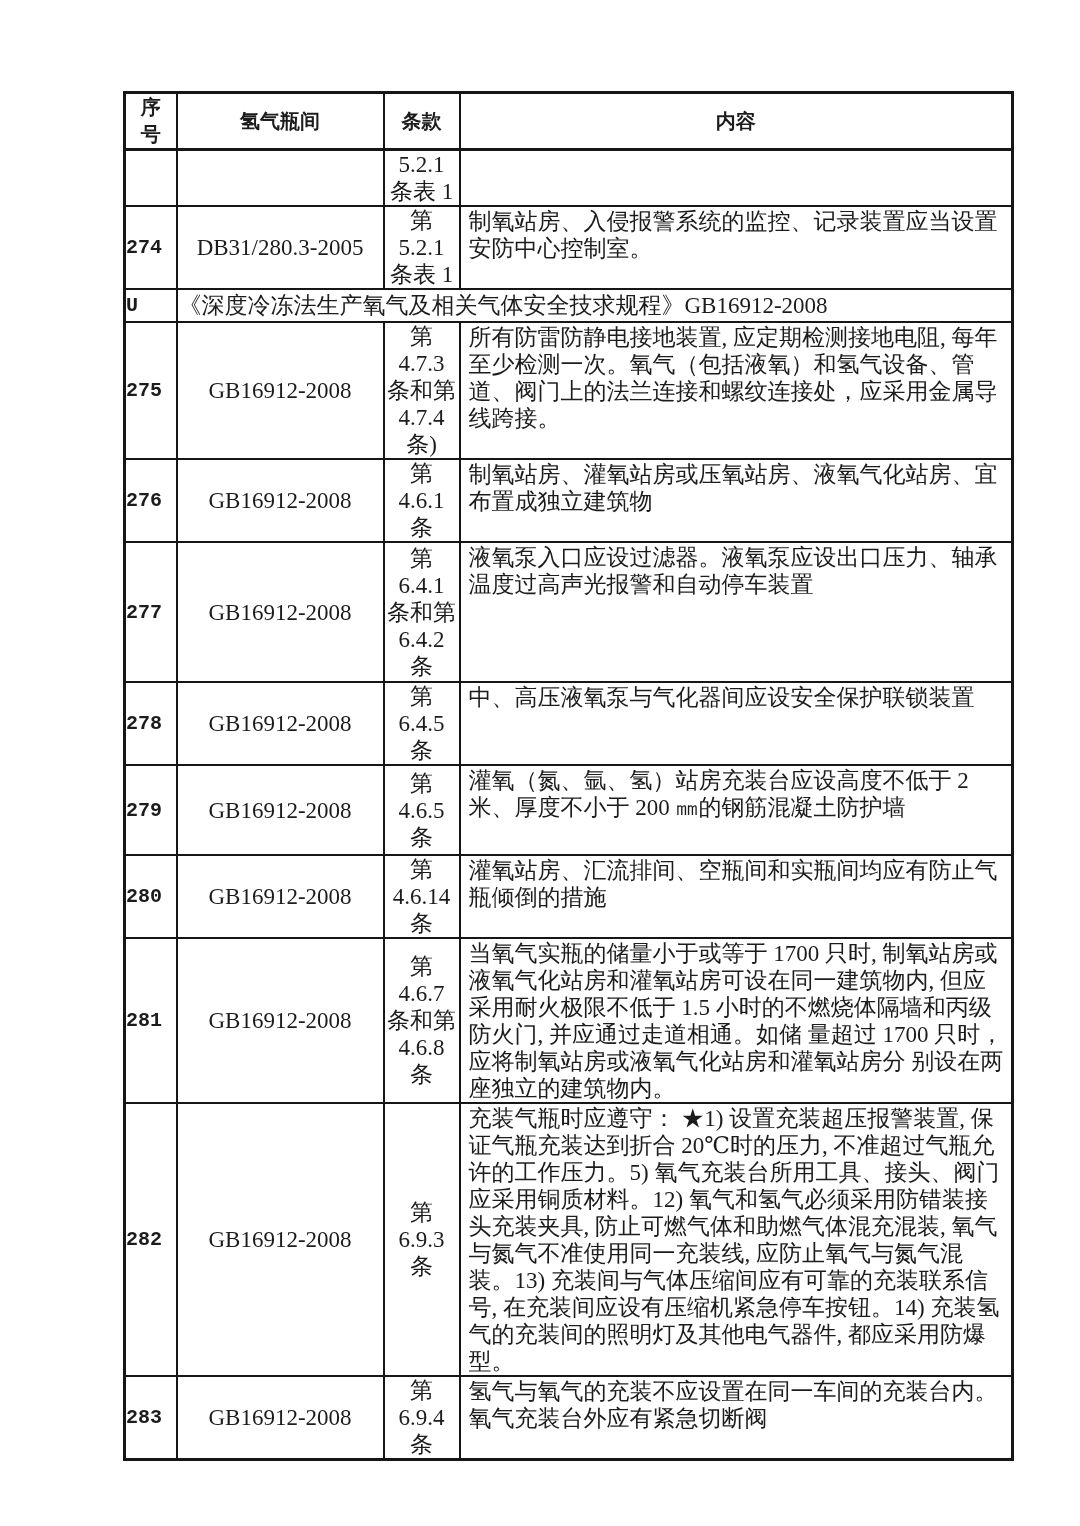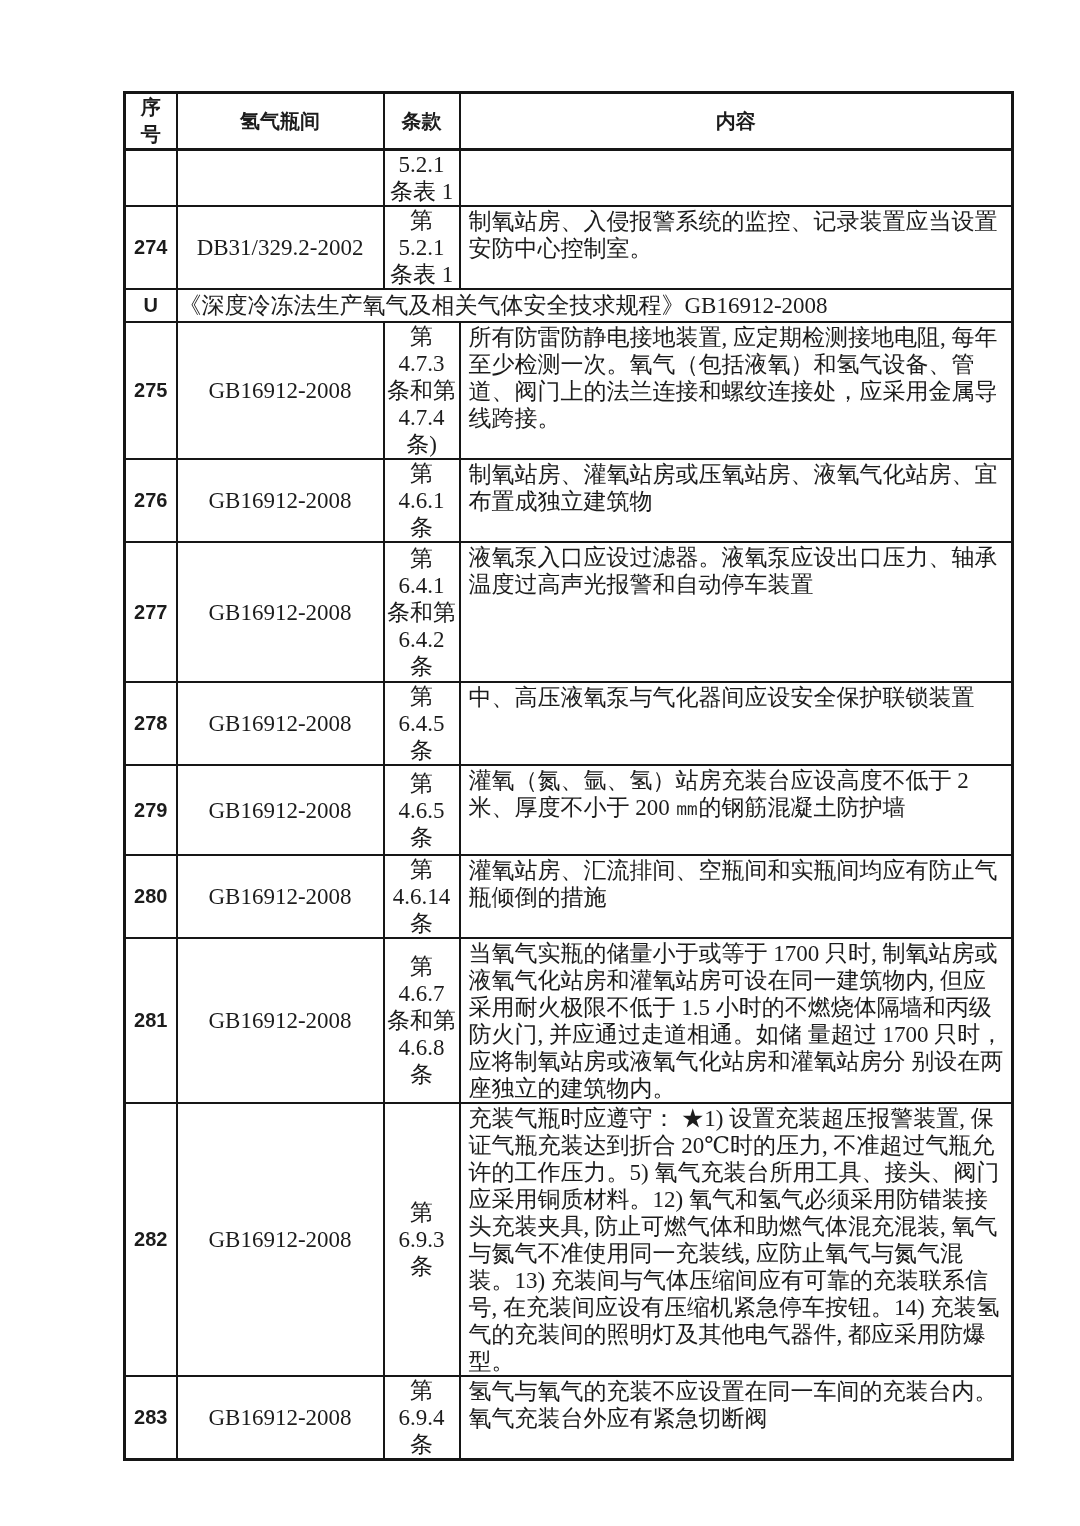--- a/index.html
+++ b/index.html
@@ -28,24 +28,23 @@
     overflow: hidden;
   }
   .doc-table thead th {
     font-size: 20px;
     font-weight: bold;
     text-align: center;
     border-bottom: 3px solid #161616;
     white-space: pre-line;
   }
   td.c-no {
-    text-align: center;
     font-weight: bold;
     font-size: 20px;
-    font-family: Liberation Sans, sans-serif;
+    font-family: Liberation Mono, monospace;
   }
   td.c-name { text-align: center; }
   td.c-clause { text-align: center; white-space: pre-line; }
   td.c-content {
     text-align: left;
     vertical-align: top;
     padding: 1px 5px 0 8px;
   }
   td.c-section {
     text-align: left;
@@ -88,21 +87,21 @@
   <tbody>
     <tr class="h-r0">
       <td class="c-no"></td>
       <td class="c-name"></td>
       <td class="c-clause">5.2.1
 条表 1</td>
       <td class="c-content"></td>
     </tr>
     <tr class="h-r1">
       <td class="c-no">274</td>
-      <td class="c-name">DB31/329.2-2002</td>
+      <td class="c-name">DB31/280.3-2005</td>
       <td class="c-clause">第
 5.2.1
 条表 1</td>
       <td class="c-content">制氧站房、入侵报警系统的监控、记录装置应当设置安防中心控制室。</td>
     </tr>
     <tr class="h-r2">
       <td class="c-no">U</td>
       <td class="c-section" colspan="3">《深度冷冻法生产氧气及相关气体安全技求规程》GB16912-2008</td>
     </tr>
     <tr class="h-r3">

